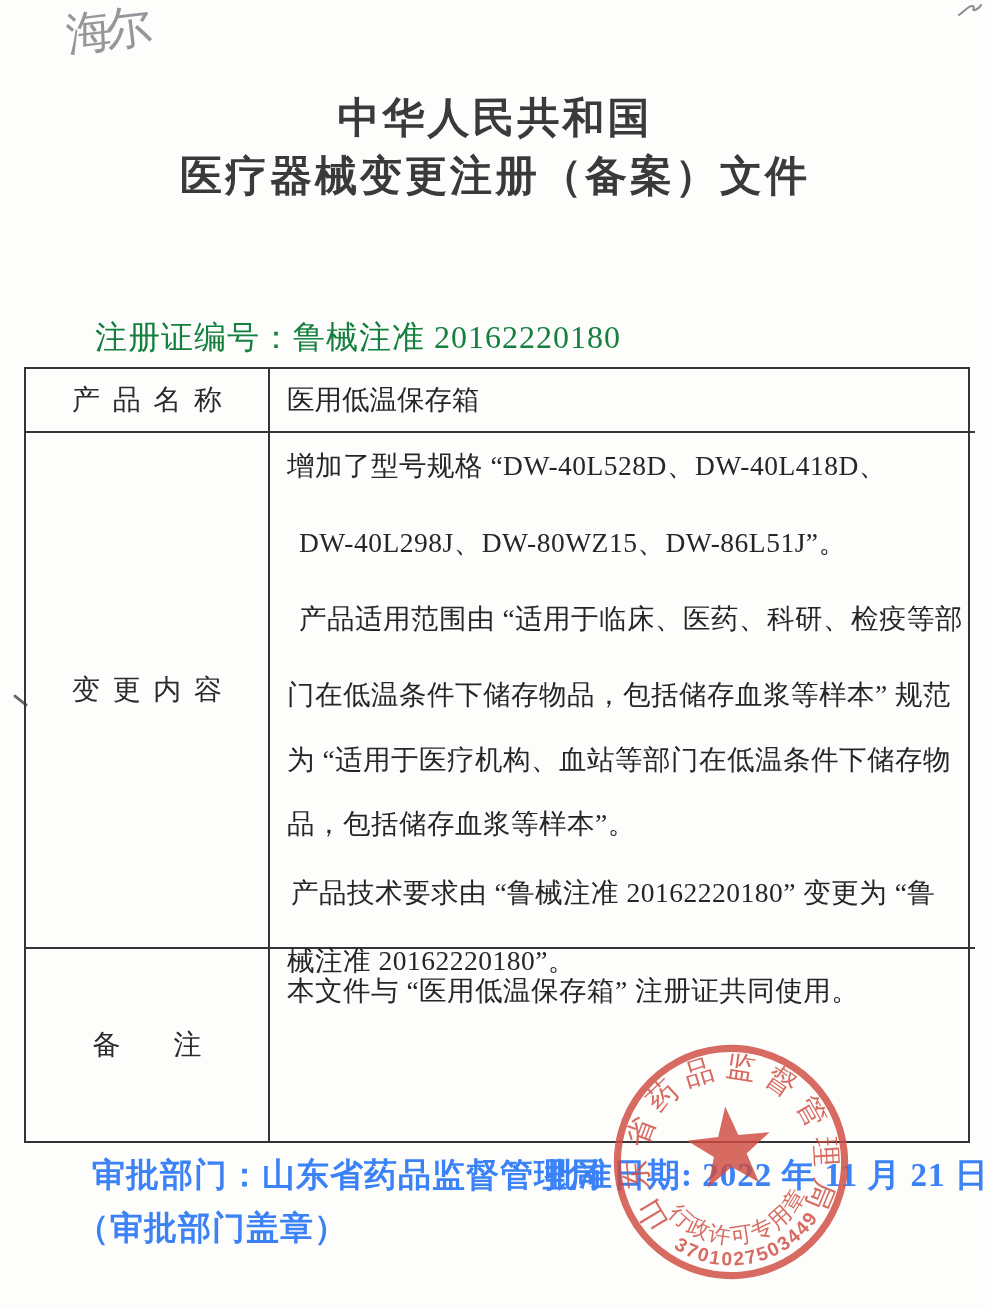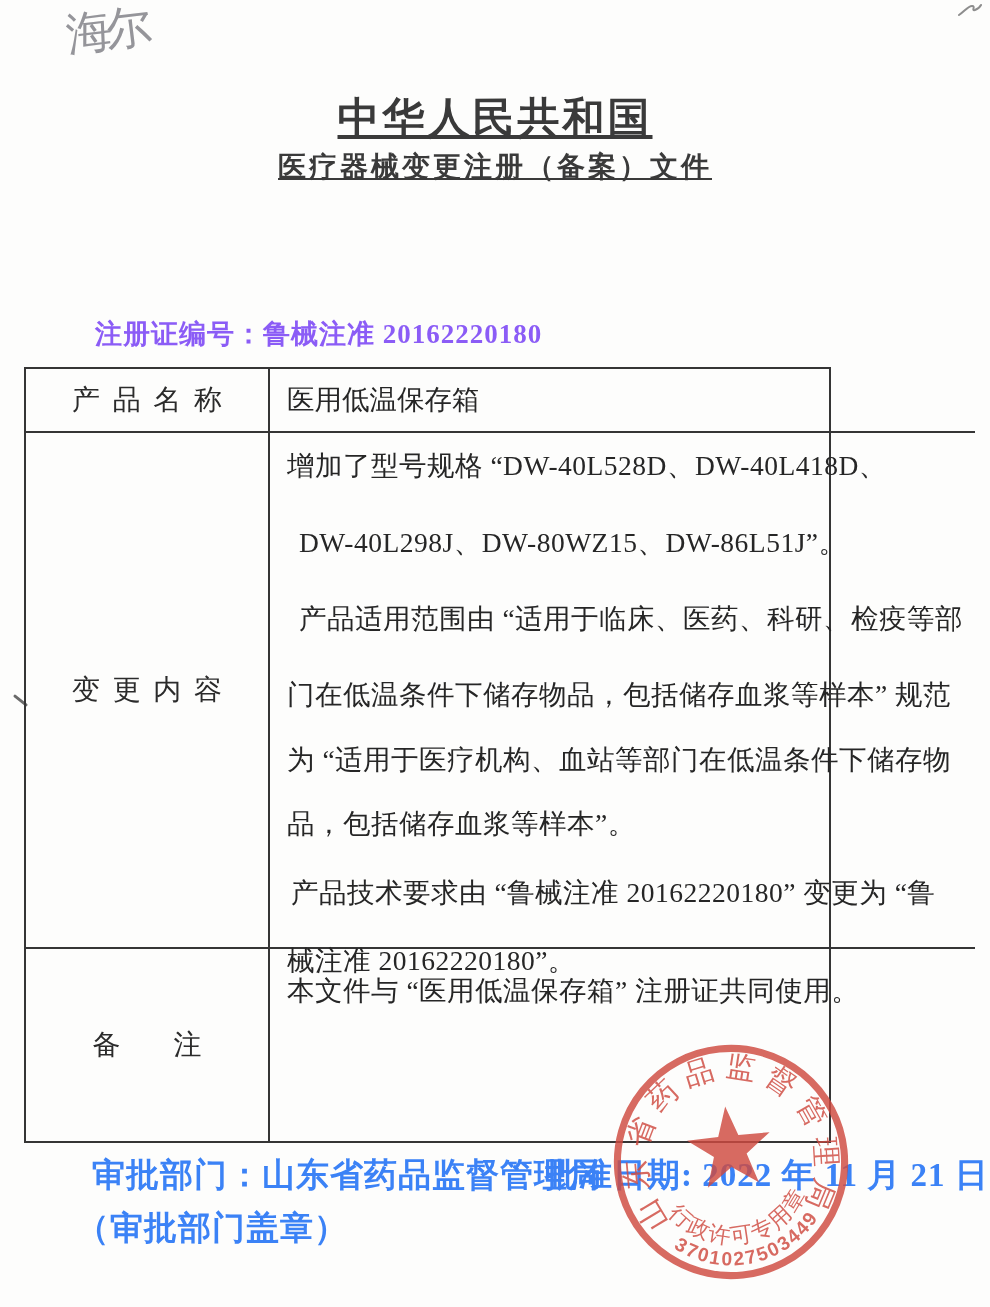--- a/index.html
+++ b/index.html
@@ -21,34 +21,34 @@
 
   
   .corner-mark{position:absolute;left:956px;top:2px;width:26px;height:18px;}
   .edge-dash{position:absolute;left:12px;top:699px;width:17px;height:3px;
     background:#6a6a6a;transform:rotate(38deg);border-radius:2px;}
 
   
   .title{
     position:absolute;left:0;width:100%;text-align:center;
     font-family:"Liberation Sans", sans-serif;
-    font-weight:600;color:#3a3a3a;letter-spacing:3px;text-decoration:underline;
+    font-weight:600;color:#3a3a3a;letter-spacing:3px;
   }
   .title1{top:90px;font-size:42px;}
-  .title2{top:148px;font-size:28px;}
+  .title2{top:148px;font-size:42px;}
 
   
   .regline{
-    position:absolute;left:95px;top:316px;font-size:27px;color:#8b5cf6;
-    letter-spacing:1px;white-space:nowrap;font-weight:bold;
+    position:absolute;left:95px;top:316px;font-size:32px;color:#15803d;
+    letter-spacing:1px;white-space:nowrap;
   }
 
   
   .doc-table{
-    position:absolute;left:24px;top:367px;width:807px;
+    position:absolute;left:24px;top:367px;width:946px;
     border:2px solid #353535;
     display:grid;
     grid-template-columns:244px 1fr;
     grid-template-rows:64px 516px 192px;
     box-sizing:border-box;
     background:transparent;
   }
   .cell{box-sizing:border-box;}
   .cell-label{
     border-right:2px solid #353535;

